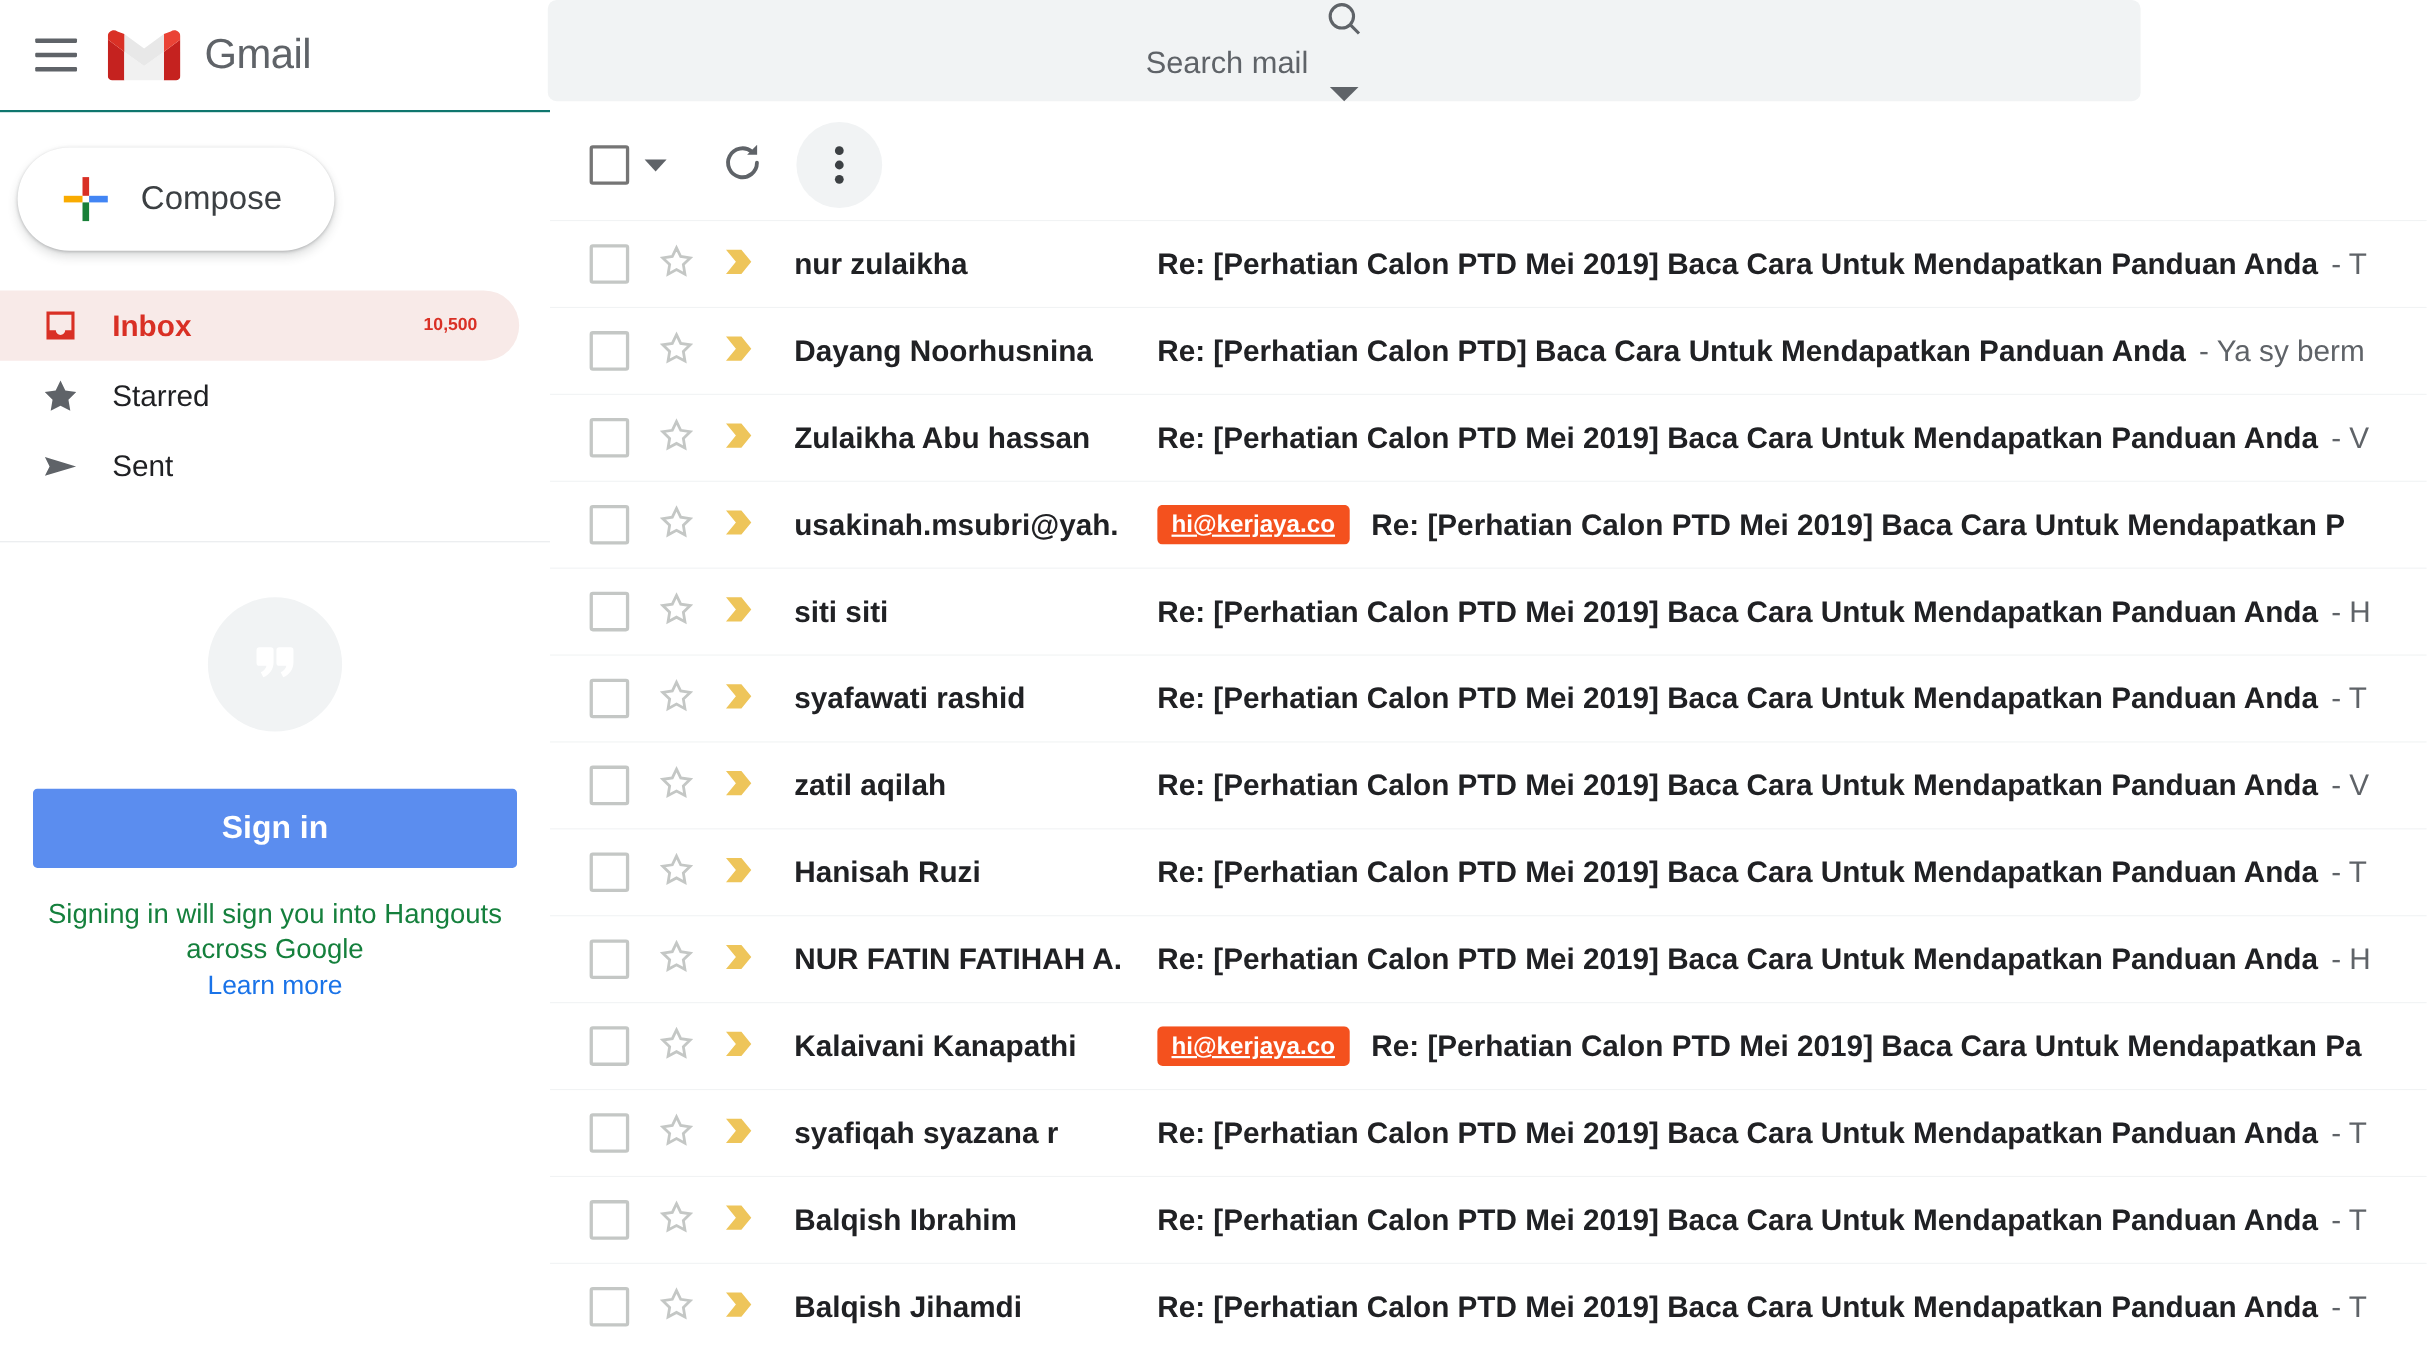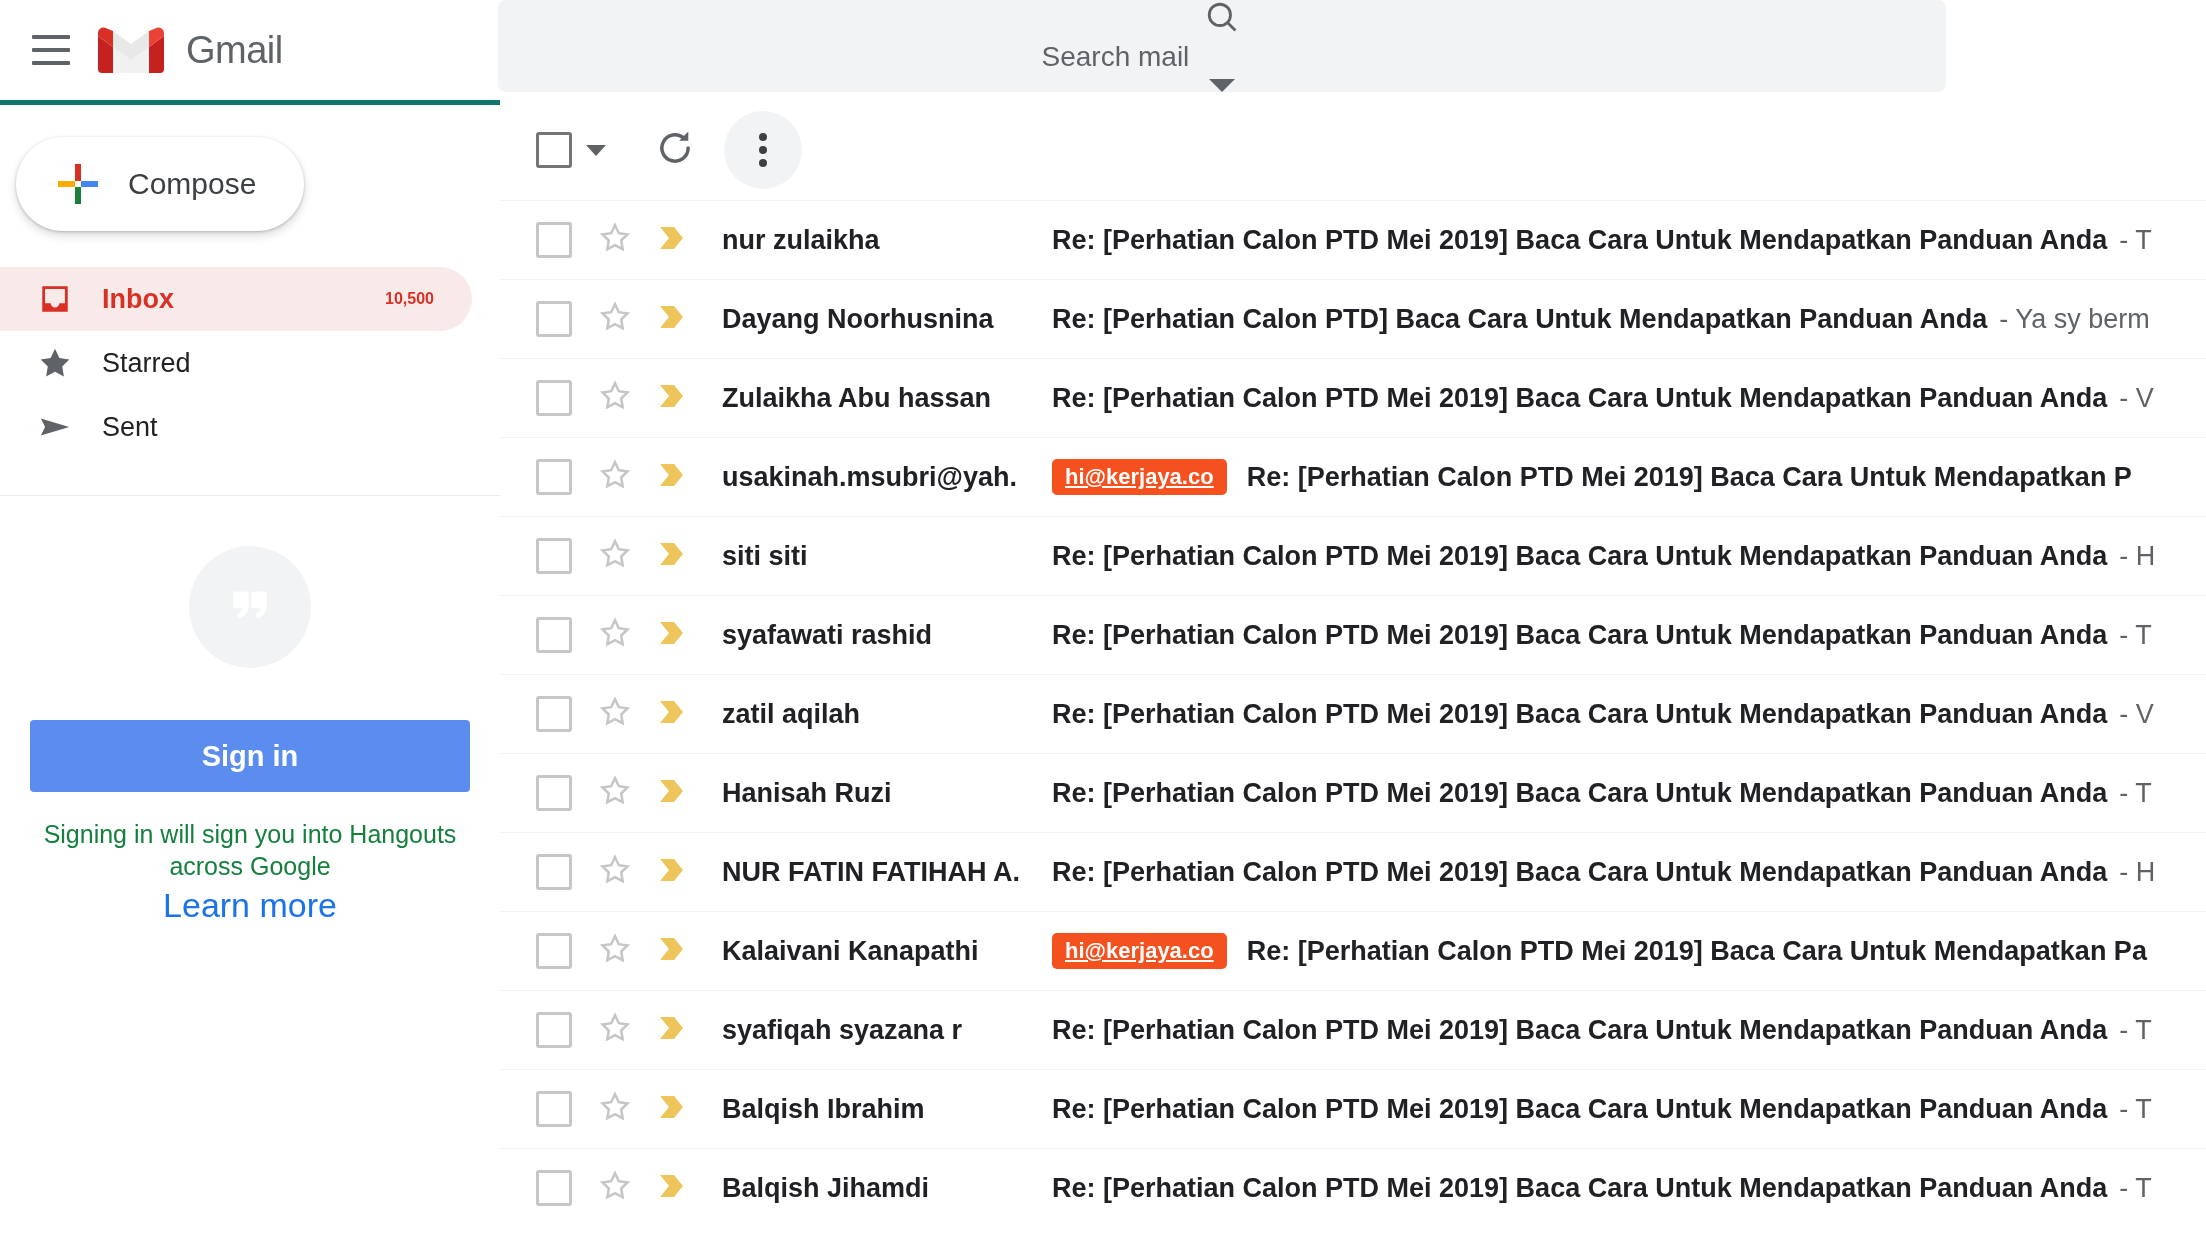--- a/index.html
+++ b/index.html
@@ -49,21 +49,21 @@
     width: 0; height: 0;
     border-left: 13px solid transparent; border-right: 13px solid transparent;
     border-top: 13px solid #5f6368;
   }
 
   
   .sidebar {
     position: absolute; left: 0; top: 100px;
     width: 500px; height: 1136px;
     background: #ffffff;
-    border-top: 5px solid #0f766e;
+    border-top: 2px solid #0f766e;
   }
   .compose-btn {
     margin: 32px 0 0 16px;
     width: 288px; height: 94px;
     background: #ffffff; border-radius: 47px;
     box-shadow: 0 1px 3px rgba(60,64,67,0.30), 0 5px 9px 1px rgba(60,64,67,0.15);
     display: flex; align-items: center; cursor: pointer;
   }
   .compose-plus { width: 48px; height: 48px; margin-left: 38px; position: relative; }
   .compose-label { font-size: 30px; color: #3c4043; margin-left: 26px; }
@@ -94,21 +94,21 @@
     margin-top: 52px; width: 440px; height: 72px;
     background: #5b8def; border-radius: 4px;
     display: flex; align-items: center; justify-content: center;
     cursor: pointer;
   }
   .signin-label { color: #ffffff; font-size: 29px; font-weight: bold; }
   .hangouts-note {
     margin-top: 26px; width: 440px; text-align: center;
     font-size: 25px; color: #15803d; line-height: 1.28;
   }
-  .learn-more { color: #1a73e8; font-size: 34px; margin-top: 4px; cursor: pointer; }
+  .learn-more { color: #1a73e8; font-size: 24px; margin-top: 4px; cursor: pointer; }
 
   
   .mail-area {
     position: absolute; left: 500px; top: 100px;
     width: 1706px; height: 1136px; background: #ffffff;
   }
   .mail-toolbar { height: 100px; display: flex; align-items: center; padding-left: 36px; }
   .tb-check { width: 36px; height: 36px; border: 3px solid #757575; border-radius: 3px; cursor: pointer; }
   .tb-caret { margin-left: 14px; cursor: pointer; }
   .tb-caret-tri {

